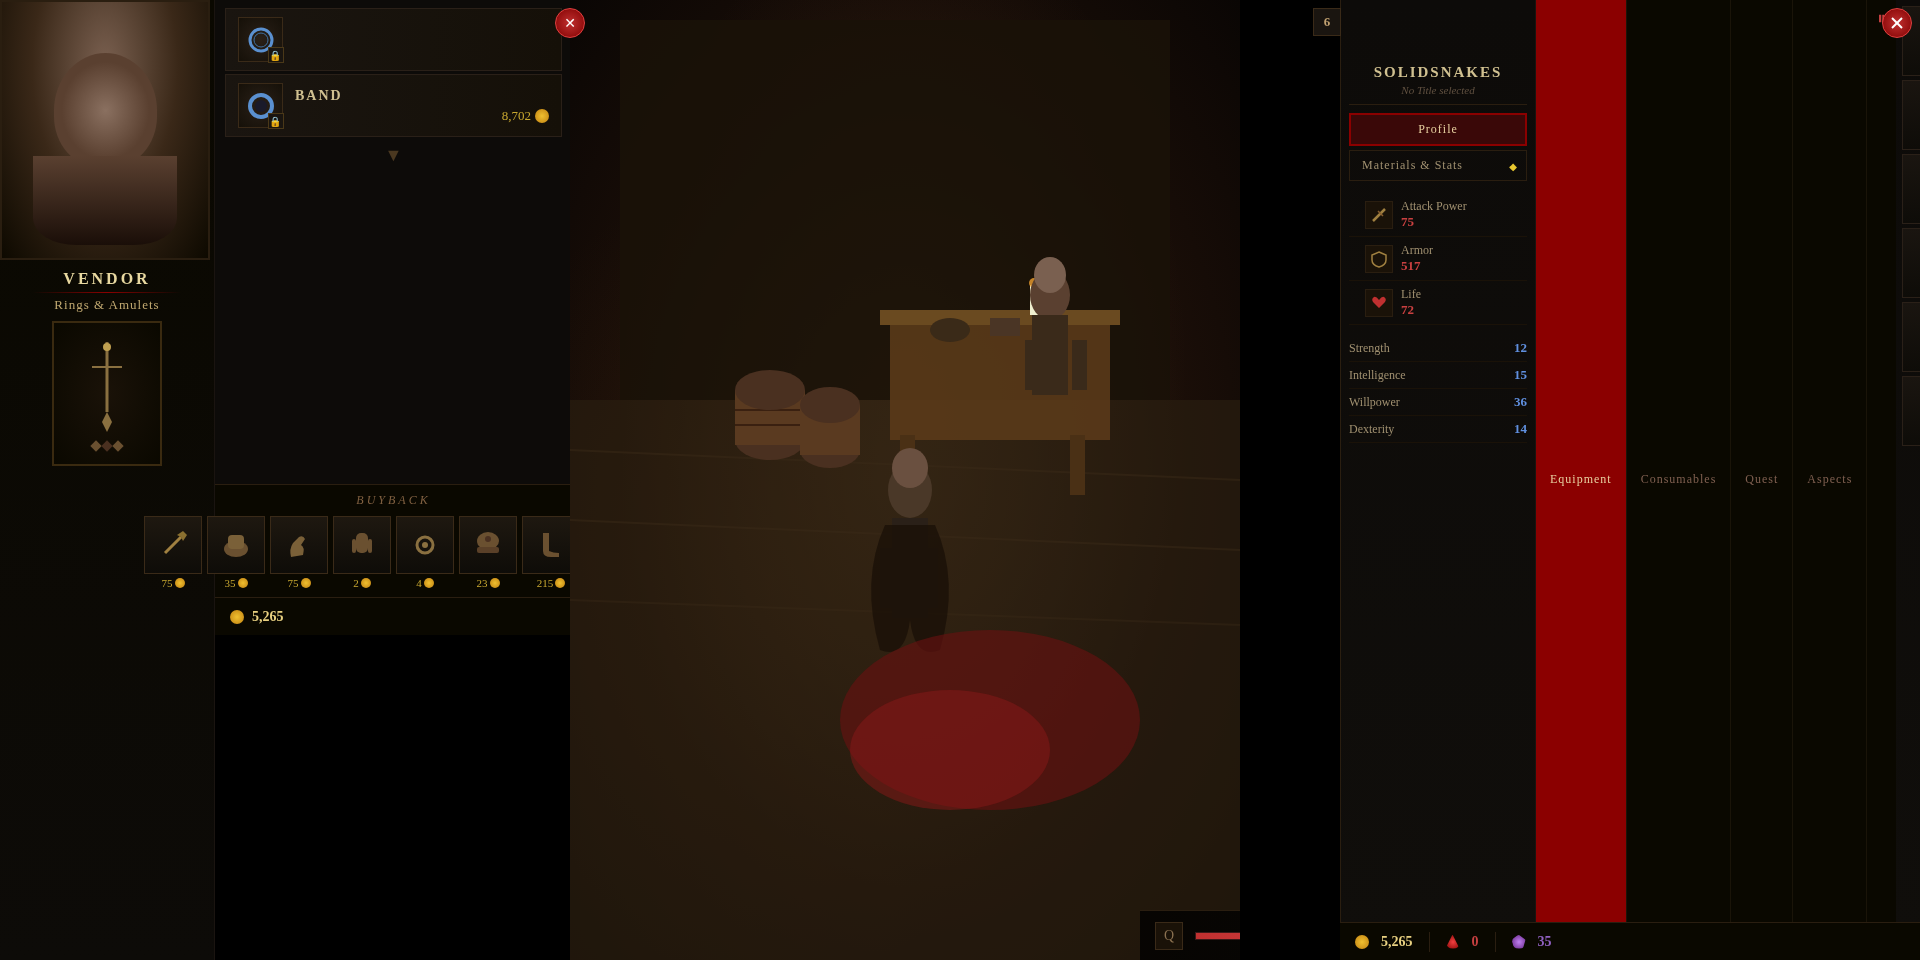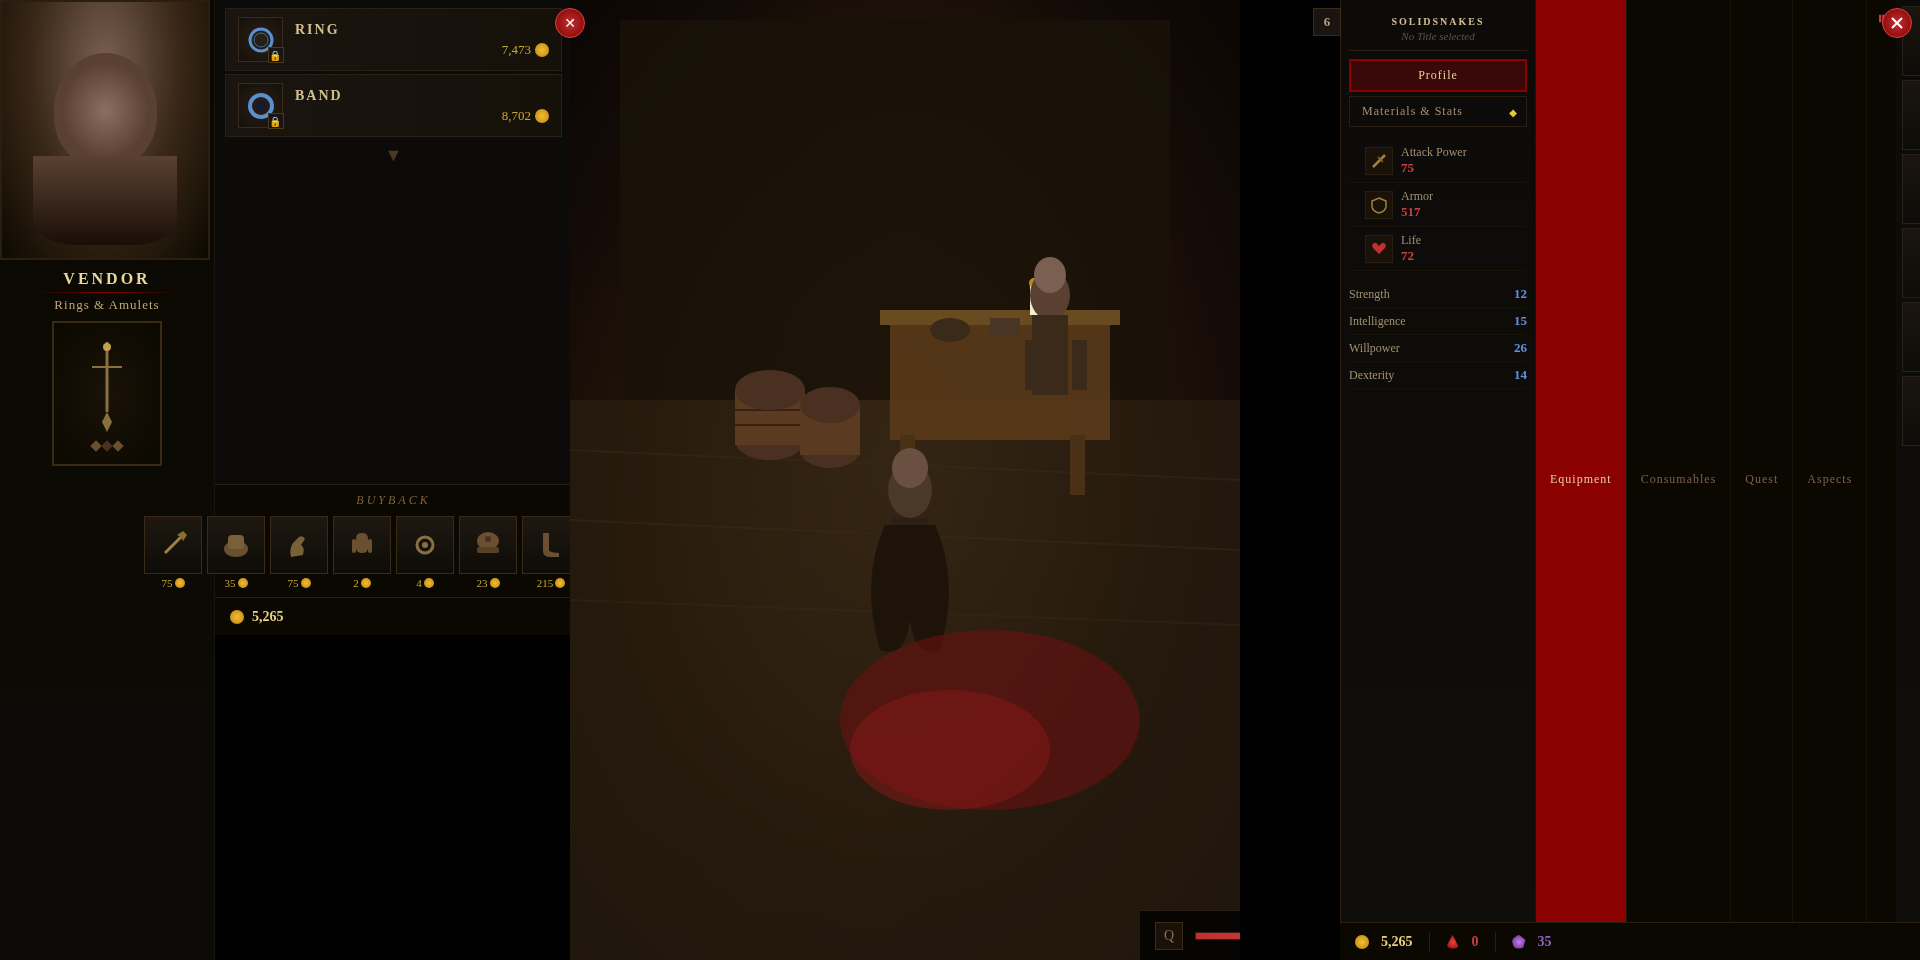--- a/index.html
+++ b/index.html
@@ -534,27 +534,20 @@
   <div style="padding: 8px 10px; height: 100%;">
 
     <div class="item-row">
       <div class="item-icon">
         <svg width="30" height="30" viewBox="0 0 30 30">
           <circle cx="15" cy="15" r="11" fill="none" stroke="#5a90d0" stroke-width="3"></circle>
           <circle cx="15" cy="15" r="7" fill="none" stroke="#4070a0" stroke-width="1"></circle>
         </svg>
         <div class="lock-badge">🔒</div>
       </div>
-      <div class="item-details">
-        <div class="item-name">RING</div>
-        <div class="item-price">
-          <span>7,473</span>
-          <div class="gold-icon"></div>
-        </div>
-      </div>
     </div>
 
     <div class="item-row">
       <div class="item-icon">
         <svg width="30" height="30" viewBox="0 0 30 30">
           <circle cx="15" cy="15" r="11" fill="none" stroke="#5a90d0" stroke-width="4"></circle>
           <circle cx="15" cy="15" r="6" fill="#1a1a2a"></circle>
         </svg>
         <div class="lock-badge">🔒</div>
       </div>
@@ -751,21 +744,21 @@
   </div>
 </div>
 
 <div style="position:absolute; right:0; top:0; width:580px; height:960px; background: linear-gradient(180deg, #0d0b09 0%, #100e0b 100%); border-left: 1px solid #2a1e10; display: flex;">
 
   <div style="position:absolute; top:8px; left:-28px; background:#1a1510; border:1px solid #3a2a18; color:#c0a070; font-size:13px; width:28px; height:28px; display:flex; align-items:center; justify-content:center; font-weight:bold; z-index:10;">6</div>
 
   <div style="width:195px; border-right: 1px solid #1a1410; padding: 8px; flex-shrink:0; overflow:hidden;">
 
     <div style="text-align:center; padding: 8px 0; border-bottom: 1px solid #2a1e10; margin-bottom: 8px;">
-      <div style="color:#d0c090; font-size:10px; letter-spacing:2px; font-weight:bold;">SOLIDSNAKES</div>
+      <div style="color:#d0c090; font-size:15px; letter-spacing:2px; font-weight:bold;margin-top:48px;">SOLIDSNAKES</div>
       <div style="color:#605040; font-size:11px; margin-top:3px; font-style:italic;">No Title selected</div>
     </div>
 
     <button style="display:block; width:100%; padding:7px 12px; border:2px solid #8b0000; background:#3a0808; color:#e8d0a0; font-size:12px; letter-spacing:1px; cursor:pointer; text-align:center; font-family:Georgia,serif; margin-bottom:4px;">
       <span>Profile</span>
     </button>
 
     <button style="display:block; width:100%; padding:7px 12px; border:1px solid #2a1e10; background:transparent; color:#a09070; font-size:12px; letter-spacing:1px; cursor:pointer; text-align:left; font-family:Georgia,serif; margin-bottom:12px; position:relative;">
       <span>Materials &amp; Stats</span>
       <span style="position:absolute; right:8px; top:50%; transform:translateY(-50%); color:#e8c830; font-size:10px;">◆</span>
@@ -812,21 +805,21 @@
       <div class="attr-item">
         <span class="attr-name">Strength</span>
         <span class="attr-value">12</span>
       </div>
       <div class="attr-item">
         <span class="attr-name">Intelligence</span>
         <span class="attr-value">15</span>
       </div>
       <div class="attr-item">
         <span class="attr-name">Willpower</span>
-        <span class="attr-value">26</span>
+        <span class="attr-value">36</span>
       </div>
       <div class="attr-item">
         <span class="attr-name">Dexterity</span>
         <span class="attr-value">14</span>
       </div>
     </div>
   </div>
 
   <div style="flex:1; display:flex; ">
 

